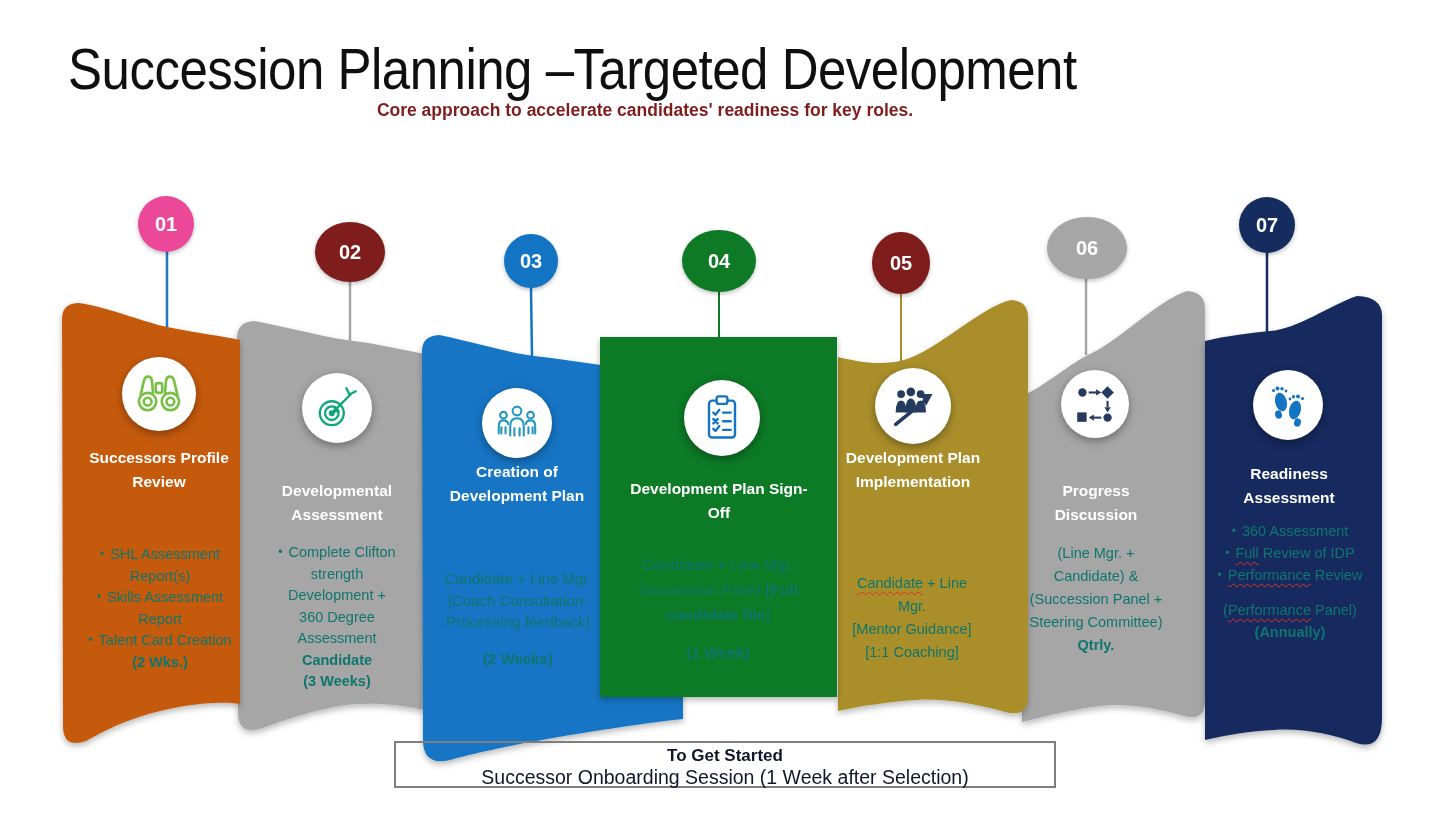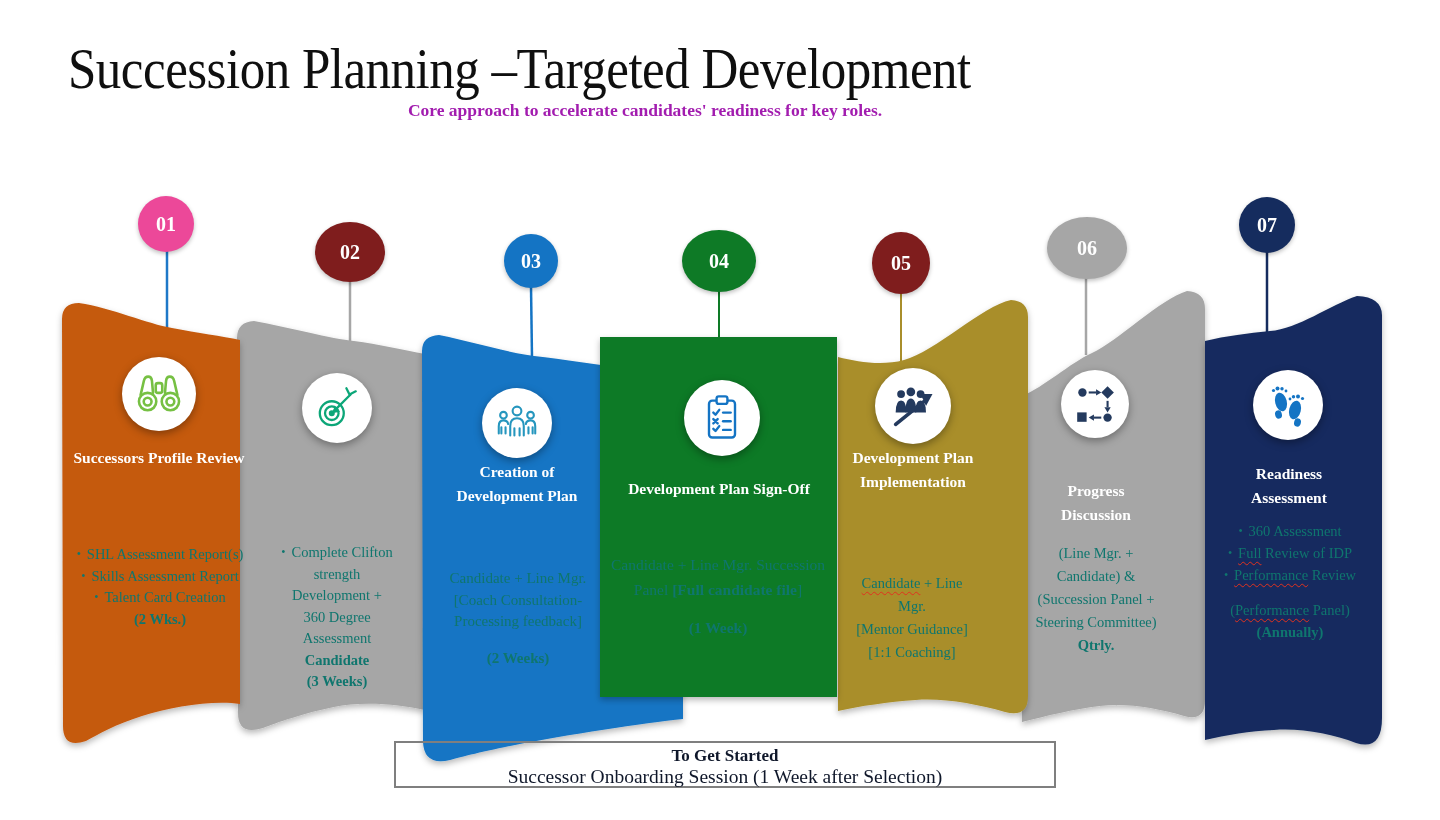--- a/index.html
+++ b/index.html
@@ -1,21 +1,21 @@
 <!DOCTYPE html>
 <html><head>
 <meta charset="utf-8">
 <style>
   html,body{margin:0;padding:0;background:#fff;}
   .slide{position:relative;width:1440px;height:820px;background:#ffffff;overflow:hidden;
-         font-family:Liberation Serif, serif;}
+         font-family:Liberation Sans, sans-serif;}
   .h1{position:absolute;left:68px;top:36px;font-size:51px;font-weight:400;color:#0f0f0f;
       letter-spacing:-0.5px;white-space:nowrap;transform:scale(1,1.12);transform-origin:left top;}
   .subtitle{position:absolute;left:0;top:100px;width:1290px;text-align:center;
-            font-size:17.5px;font-weight:700;color:#a21caf;}
+            font-size:17.5px;font-weight:700;color:#7f1d1d;}
   svg.banners{position:absolute;left:0;top:0;}
   .badge{position:absolute;border-radius:50%;display:flex;align-items:center;justify-content:center;
          color:#fff;font-weight:700;font-size:20px;box-shadow:0 2px 4px rgba(0,0,0,.25);}
   .icircle{position:absolute;background:#fff;border-radius:50%;display:flex;align-items:center;
            justify-content:center;box-shadow:0 3px 8px rgba(0,0,0,.35);}
   .step-title{position:absolute;color:#fff;font-weight:700;font-size:15.5px;line-height:24px;text-align:center;}
   .body{position:absolute;color:#0f766e;font-size:14.5px;line-height:21.5px;text-align:center;}
   .body.big{font-size:15.5px;line-height:25px;}
   .bd{font-weight:700;}
   .mk{margin-right:6px;font-size:12px;vertical-align:1px;}
@@ -166,20 +166,21 @@
       <ellipse cx="31" cy="29" rx="5.8" ry="9.5" transform="rotate(14 31 29)"></ellipse>
       <ellipse cx="33.5" cy="41.5" rx="3.4" ry="4.2" transform="rotate(14 33.5 41.5)"></ellipse>
       <circle cx="26" cy="18" r="1.4"></circle>
         <circle cx="29.5" cy="15.8" r="1.7"></circle>
         <circle cx="34" cy="15.5" r="2"></circle>
         <circle cx="38.5" cy="17.5" r="1.6"></circle>
     </svg>
   </div>
 
   <div class="step-title" style="left:70px;top:446px;width:178px">Successors Profile Review</div>
+  <div class="step-title" style="left:267px;top:479px;width:140px">Developmental Assessment</div>
   <div class="step-title" style="left:444px;top:460px;width:146px">Creation of Development Plan</div>
   <div class="step-title" style="left:628px;top:477px;width:182px">Development Plan Sign-Off</div>
   <div class="step-title" style="left:822px;top:446px;width:182px">Development Plan Implementation</div>
   <div class="step-title" style="left:1040px;top:479px;width:112px">Progress Discussion</div>
   <div class="step-title" style="left:1228px;top:462px;width:122px">Readiness Assessment</div>
 
   <div class="body" style="left:74px;top:544px;width:172px">
     <div class="b"><span class="mk">•</span><span>SHL Assessment Report(s)</span></div>
     <div class="b"><span class="mk">•</span><span>Skills Assessment Report</span></div>
     <div class="b"><span class="mk">•</span><span>Talent Card Creation</span></div>

